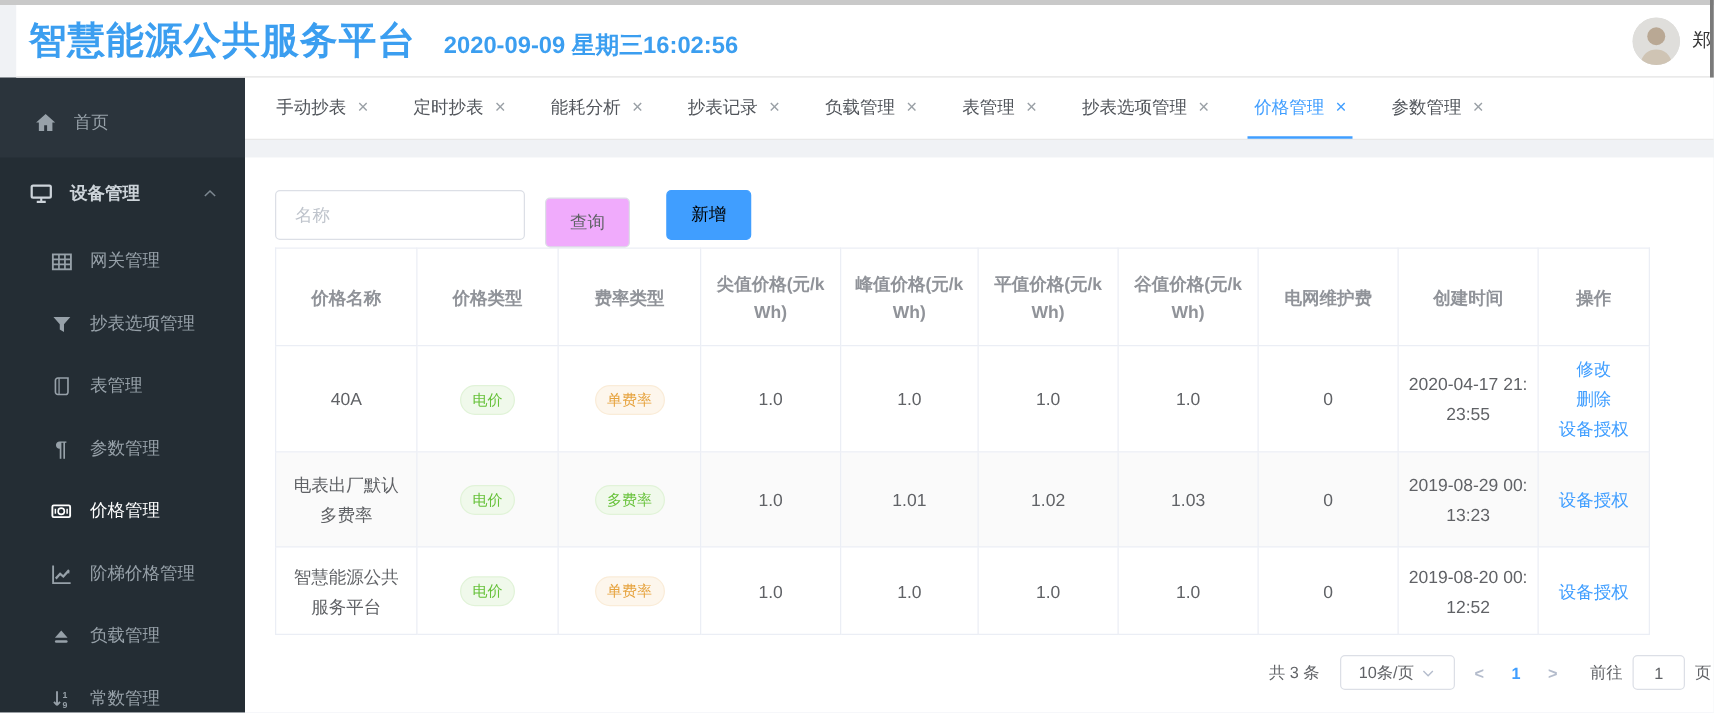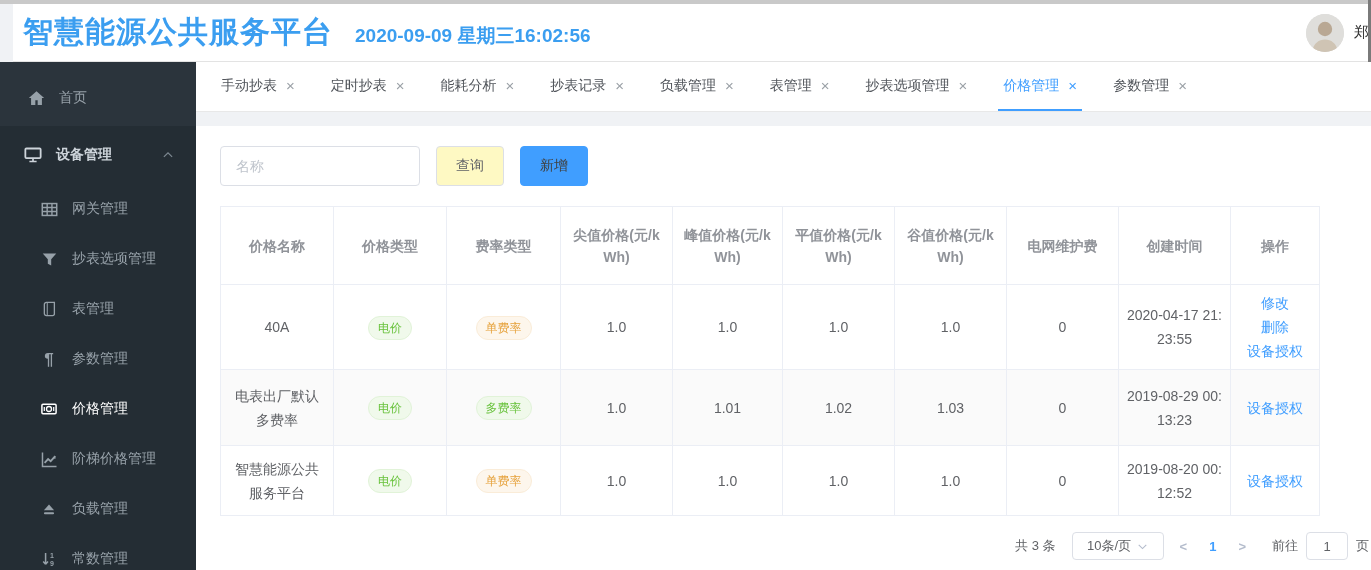--- a/index.html
+++ b/index.html
@@ -48,25 +48,25 @@
 
   .content { background:#fff; margin-top:14px; flex:1; padding:20px 0 0 24px; overflow:hidden; }
 
   .toolbar { display:flex; align-items:center; gap:16px; }
   .search-input { width:200px; height:40px; border:1px solid #dcdfe6; border-radius:4px;
     padding:0 15px; font-size:14px; color:#606266; outline:none;
     font-family:"Liberation Sans","DejaVu Sans",sans-serif; }
   .search-input::placeholder { color:#bfc4cc; }
   .btn { height:40px; border-radius:4px; font-size:14px; cursor:pointer; padding:0 19px;
     font-family:"Liberation Sans","DejaVu Sans",sans-serif; }
-  .btn-plain { background:#fef9c3; border:1px solid #dcdfe6; color:#606266; }
-  .btn-primary { background:var(--accent,#409eff); border:1px solid var(--accent,#409eff); color:#404040; margin-left:0; }
-
-  
-  .data-table { margin-top:20px; border-collapse:collapse; table-layout:fixed; width:1100px; }
+  .btn-plain { background:#f0abfc; border:1px solid #dcdfe6; color:#606266;margin-top:12px; }
+  .btn-primary { background:var(--accent,#409eff); border:1px solid var(--accent,#409eff); color:#000000; margin-left:13px; }
+
+  
+  .data-table { border-collapse:collapse; table-layout:fixed; width:1100px; }
   .data-table th, .data-table td { border:1px solid #ebeef5; text-align:center;
     vertical-align:middle; padding:6px 8px; word-break:break-all; }
   .data-table thead tr { height:78px; }
   .data-table th { color:#909399; font-size:14px; font-weight:bold; background:#fff; line-height:22px; }
   .data-table td { color:#606266; font-size:14px; line-height:24px; background:#fff; }
   .data-table tbody tr:nth-child(1) { height:80px; }
   .data-table tbody tr:nth-child(2) { height:76px; }
   .data-table tbody tr:nth-child(3) { height:70px; }
   .data-table tbody tr.striped td { background:#fafafa; }
   .tag { display:inline-block; padding:3px 9px; border-radius:12px; font-size:12px; line-height:16px; }

